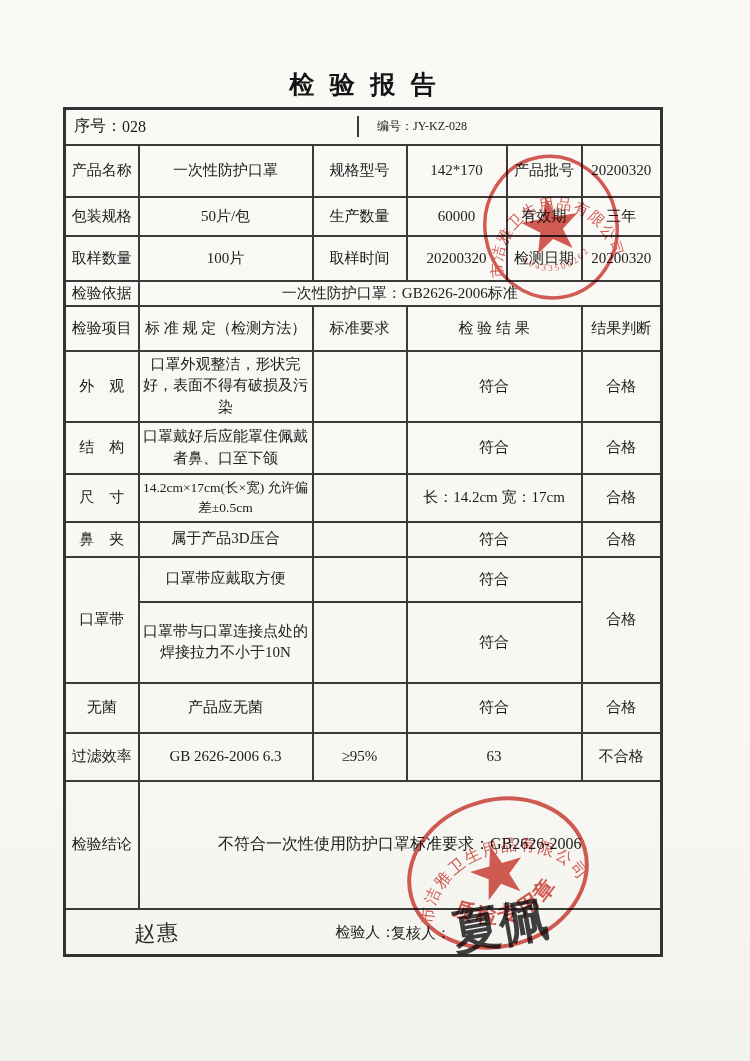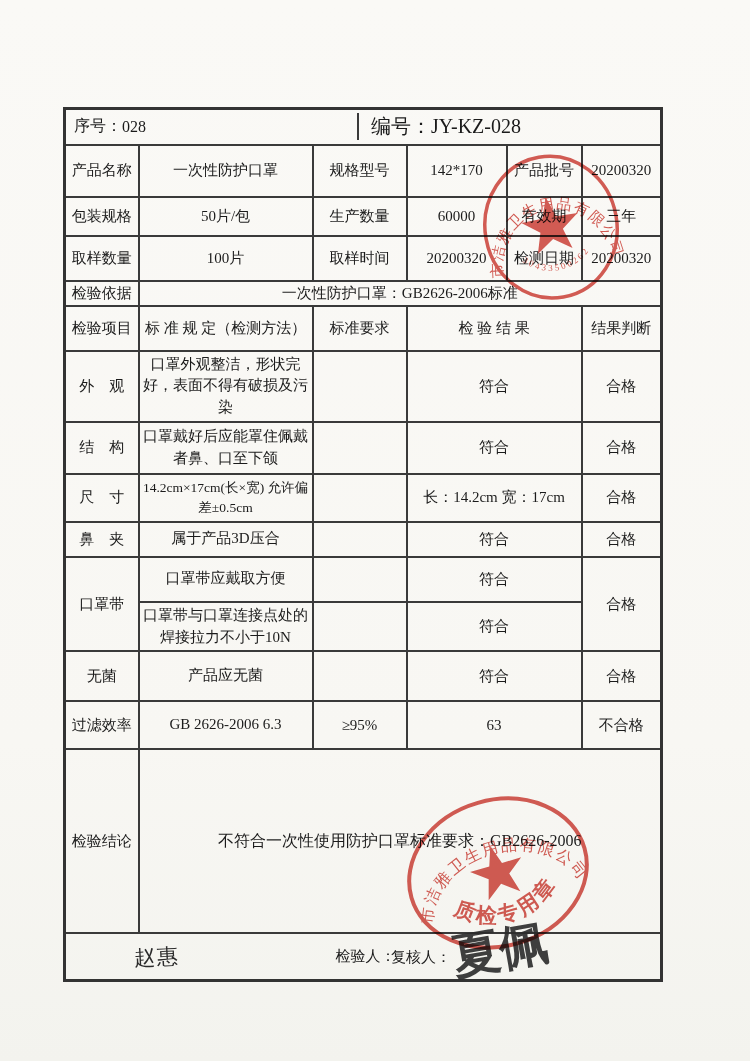--- a/index.html
+++ b/index.html
@@ -26,21 +26,21 @@
   table.report td{
     border:2px solid #3a3a3a;
     text-align:center;vertical-align:middle;
     font-size:15px;padding:2px 3px;color:#1b1b1b;
     overflow:visible;
   }
   td.cell-label{font-size:15px;}
   .split-row-td{padding:0 !important;}
   .split-row{display:flex;height:100%;align-items:stretch;}
   .split-left{width:283px;border-right:2px solid #3a3a3a;display:flex;align-items:center;padding-left:8px;font-size:16px;}
-  .split-right{flex:1;display:flex;align-items:center;padding-left:12px;font-size:20px;}
+  .split-right{flex:1;display:flex;align-items:center;padding-left:18px;font-size:12px;}
   .std-cell{font-size:14.5px;line-height:1.45;}
   .sig-td{position:relative;text-align:left;padding-left:8px !important;font-size:15px;}
   .sig-hand{
     position:absolute;font-family:"DejaVu Sans","Liberation Sans",sans-serif;
     color:#2b2b2b;
   }
   .sig-inspector{left:68px;top:9px;font-size:21px;transform:rotate(-3deg);letter-spacing:2px;}
   .sig-reviewer-label{position:absolute;left:325px;top:14px;}
   .sig-reviewer{left:386px;top:-16px;font-size:48px;transform:rotate(-10deg);font-weight:bold;opacity:.9;}
   .stamp{
@@ -50,20 +50,21 @@
   .stamp-top{left:479px;top:151px;width:145px;height:152px;transform:rotate(-10deg);}
   .stamp-bottom{left:400px;top:795px;width:196px;height:156px;transform:rotate(-16deg);}
   .stamp svg{display:block;width:100%;height:100%;}
   .stamp text{font-family:"Liberation Serif","DejaVu Serif",serif;}
 </style>
 </head>
 <body>
 
 <div class="page">
 
+  <div class="title">检验报告</div>
 
   <table class="report">
     <colgroup>
       <col style="width:74px">
         <col style="width:174px">
         <col style="width:94px">
       <col style="width:100px">
         <col style="width:75px">
         <col style="width:80px">
     </colgroup>
@@ -151,41 +152,41 @@
         <td>合格</td>
       </tr>
 
       <tr style="height:45px">
         <td rowspan="2">口罩带</td>
         <td class="std-cell">口罩带应戴取方便</td>
         <td></td>
         <td colspan="2">符合</td>
         <td rowspan="2">合格</td>
       </tr>
-      <tr style="height:49px">
+      <tr style="height:81px">
         <td class="std-cell">口罩带与口罩连接点处的焊接拉力不小于10N</td>
         <td></td>
         <td colspan="2">符合</td>
       </tr>
       <tr style="height:50px">
         <td>无菌</td>
         <td class="std-cell">产品应无菌</td>
         <td></td>
         <td colspan="2">符合</td>
         <td>合格</td>
       </tr>
       <tr style="height:48px">
         <td>过滤效率</td>
         <td class="std-cell">GB 2626-2006 6.3</td>
         <td>≥95%</td>
         <td colspan="2">63</td>
         <td>不合格</td>
       </tr>
 
-      <tr style="height:184px">
+      <tr style="height:128px">
         <td>检验结论</td>
         <td colspan="5" style="font-size:16px">不符合一次性使用防护口罩标准要求：GB2626-2006</td>
       </tr>
 
       <tr style="height:47px">
         <td colspan="6" class="sig-td">
           <span>检验人：</span>
           <span class="sig-hand sig-inspector">赵惠</span>
           <span class="sig-reviewer-label">复核人：</span>
           <span class="sig-hand sig-reviewer">夏佩</span>

